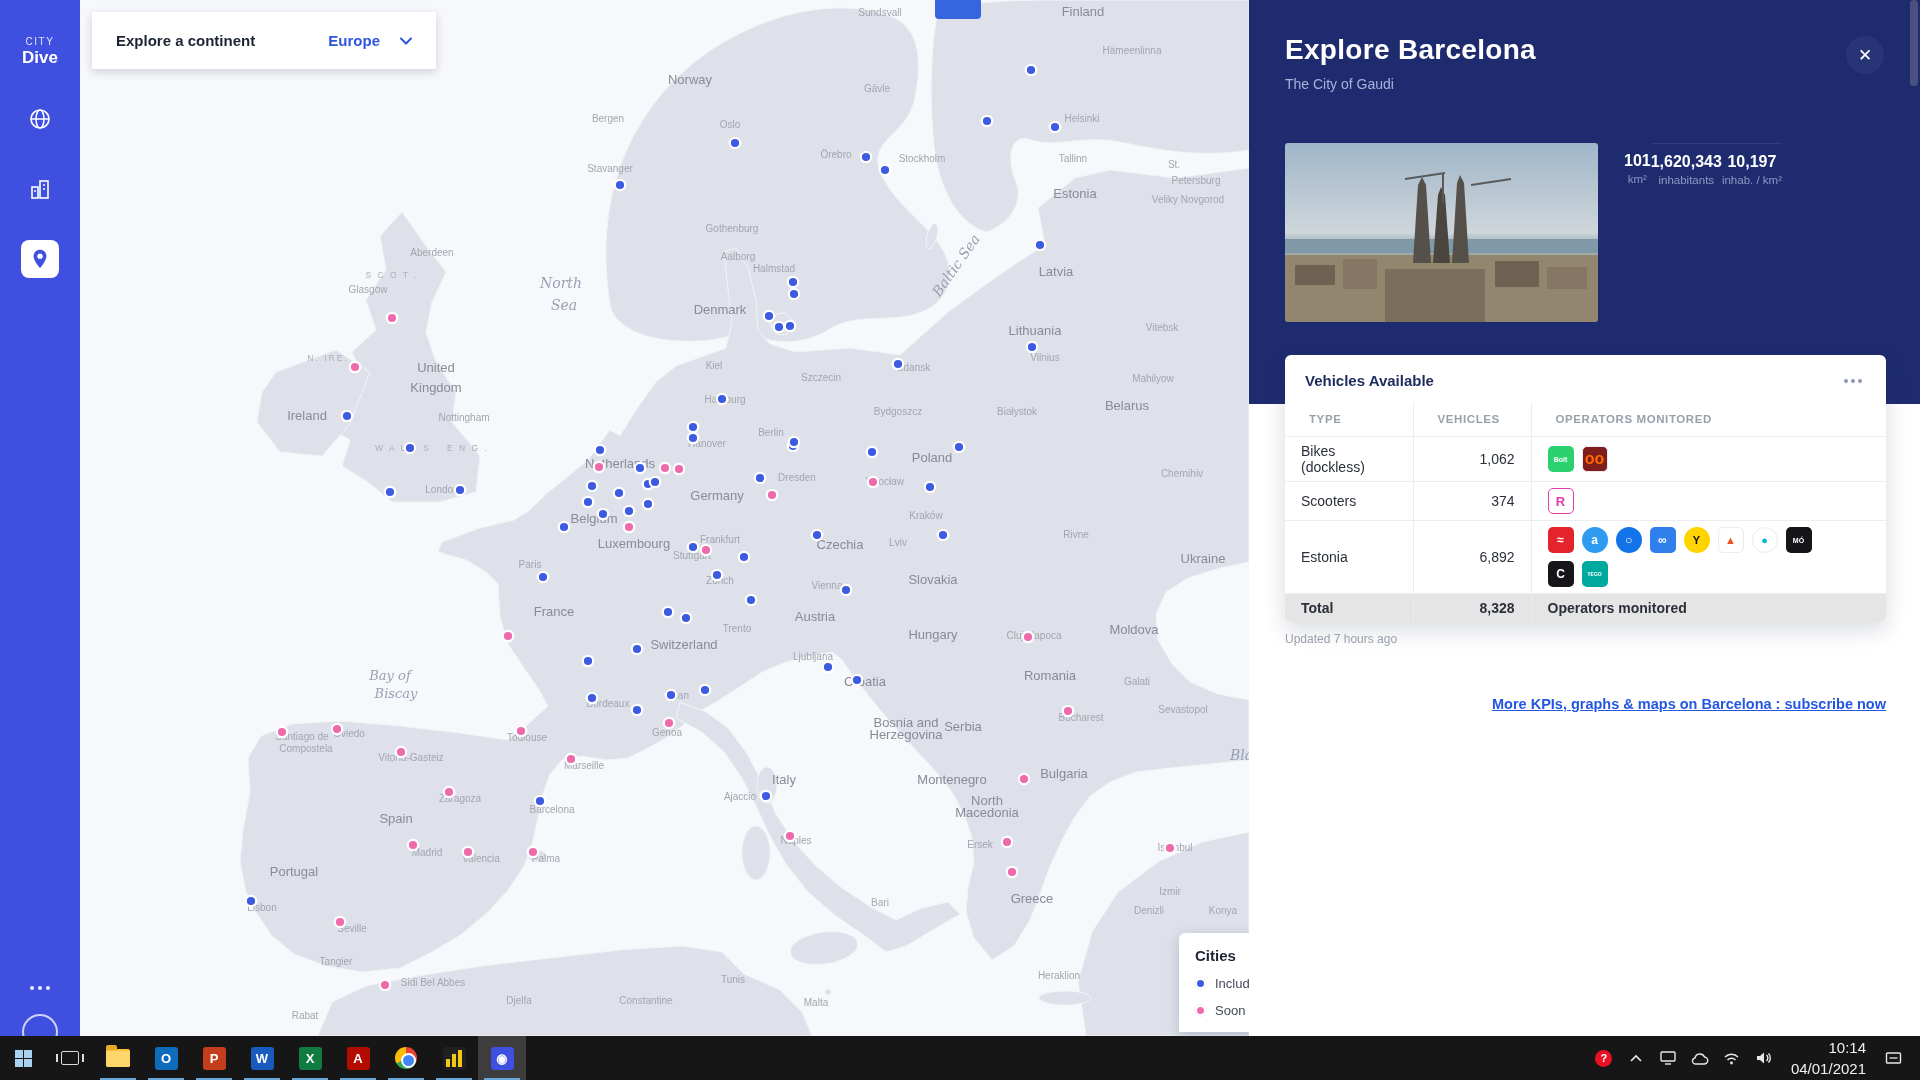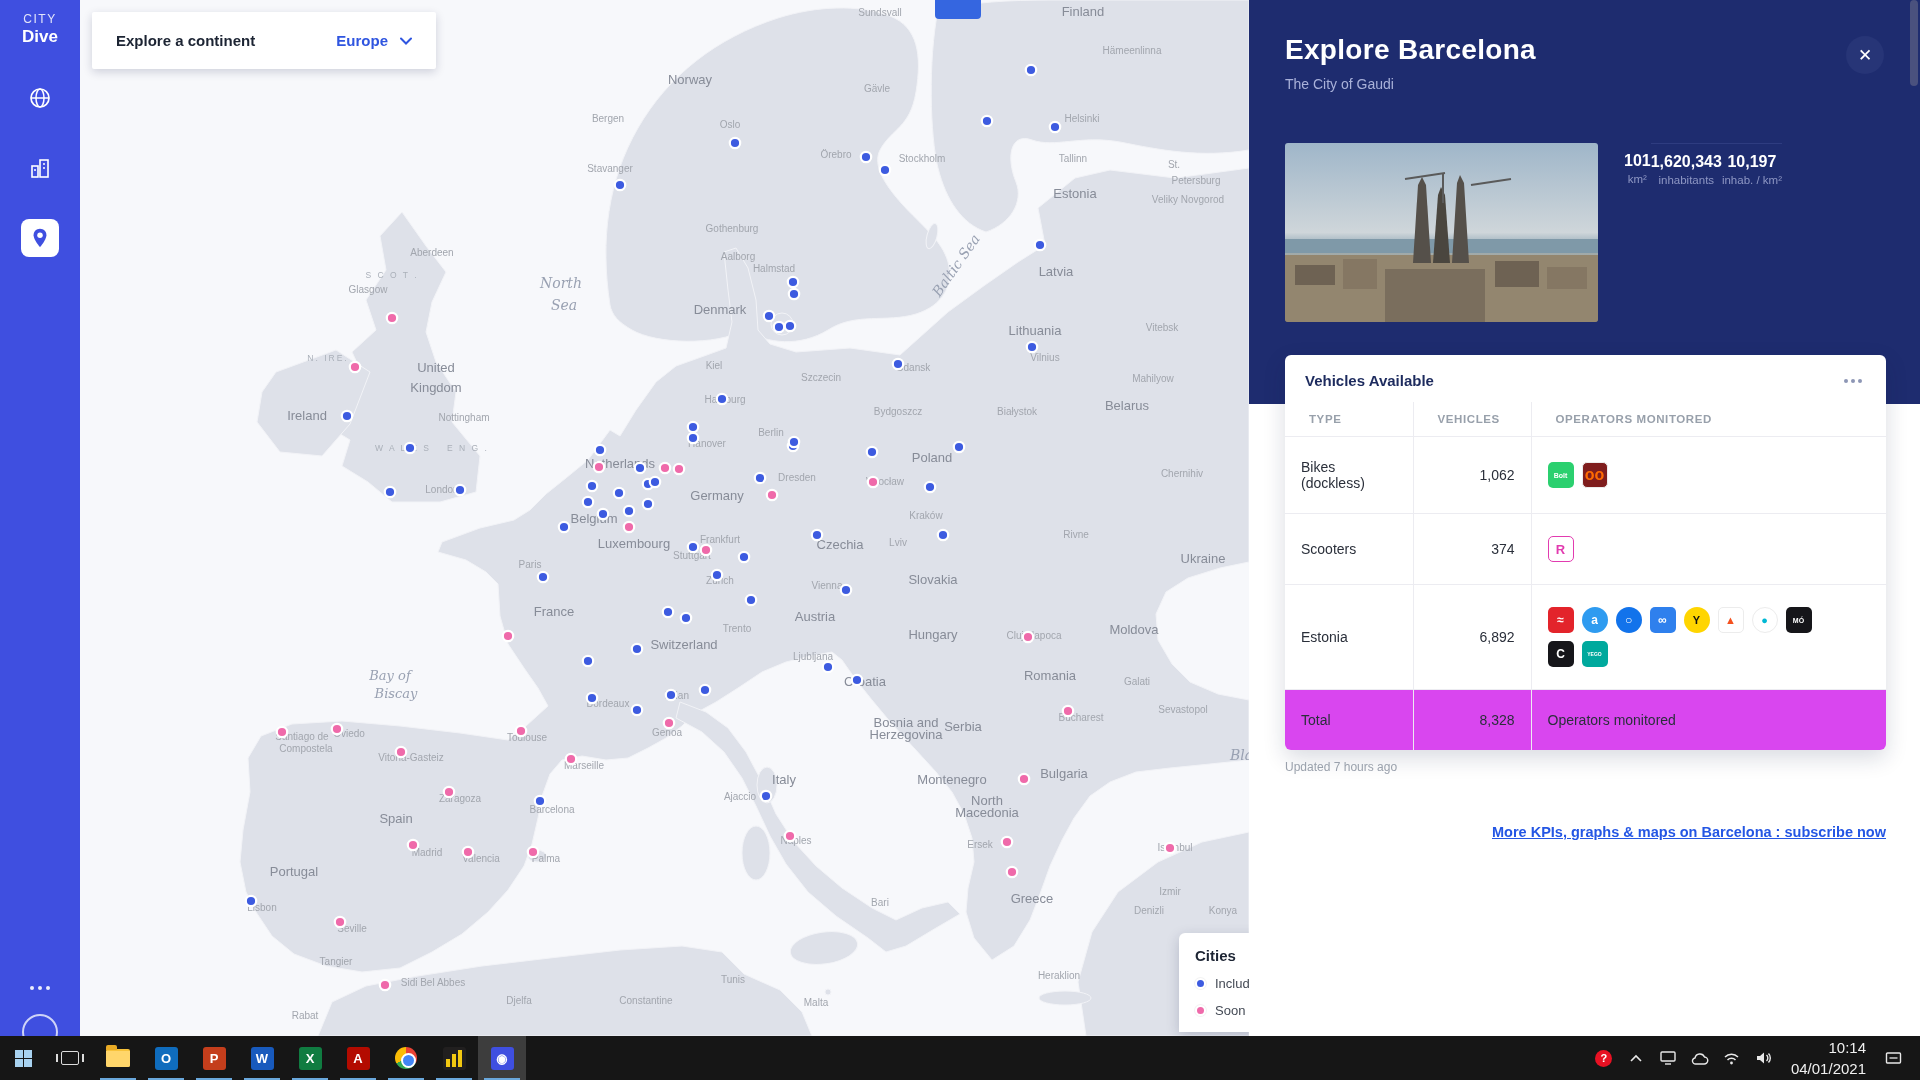--- a/index.html
+++ b/index.html
@@ -2,21 +2,21 @@
 <html><head>
 <meta charset="utf-8">
 <style>
   * { margin:0; padding:0; box-sizing:border-box; }
   html,body { width:1920px; height:1080px; overflow:hidden; font-family:"Liberation Sans",sans-serif; }
   .screen { position:relative; width:1920px; height:1080px; background:#f7f8fb; overflow:hidden; }
 
   
   .sidebar { position:absolute; left:0; top:0; width:80px; height:1036px; background:#3f4fe0; z-index:25; display:flex; flex-direction:column; align-items:center; }
   .logo { margin-top:12px; text-align:center; color:#fff; }
-  .logo .small { font-size:12px; letter-spacing:1.5px; opacity:.85; }
+  .logo .small { font-size:10px; letter-spacing:1.5px; opacity:.85;margin-top:24px; }
   .logo .big { font-size:17px; font-weight:bold; margin-top:1px; }
   .side-icon { width:38px; height:38px; display:flex; align-items:center; justify-content:center; margin-top:32px; border-radius:8px; cursor:pointer; }
   .side-icon svg { display:block; }
   .side-icon.active { background:#fff; }
   .side-dots { margin-top:auto; margin-bottom:24px; display:flex; gap:4px; }
   .side-dots i { width:4px; height:4px; border-radius:50%; background:#fff; opacity:.9; }
   .side-avatar { width:36px; height:36px; border-radius:50%; border:2px solid rgba(255,255,255,.75); margin-bottom:-14px; }
 
   
   .map-wrap { position:absolute; left:80px; top:0; width:1169px; height:1036px; z-index:1; }
@@ -25,21 +25,21 @@
   .country { fill:#878c98; font-size:13px; text-anchor:middle; font-family:"Liberation Sans",sans-serif; }
   .city { fill:#a2a6ae; font-size:10px; text-anchor:middle; font-family:"Liberation Sans",sans-serif; }
   .sea-label { fill:#99a1b2; font-style:italic; font-family:"DejaVu Serif",serif; text-anchor:middle; }
   .region { fill:#aab0b9; font-size:8.5px; letter-spacing:2px; text-anchor:middle; }
   .dot { stroke:#fff; stroke-width:2.2; cursor:pointer; }
   .dot-blue { fill:#3d5be0; }
   .dot-pink { fill:#ef6aaa; }
 
   .continent-card { position:absolute; left:92px; top:12px; width:344px; height:57px; background:#fff; border-radius:2px; box-shadow:0 3px 10px rgba(20,30,70,.18); display:flex; align-items:center; justify-content:space-between; padding:0 24px; z-index:6; }
   .continent-card .lbl { font-size:15px; font-weight:bold; color:#1c2433; }
-  .continent-card .sel { display:flex; align-items:center; gap:12px; cursor:pointer; }
+  .continent-card .sel { display:flex; align-items:center; gap:20px; cursor:pointer; }
   .continent-card .sel span { color:#2f55e0; font-size:15px; font-weight:bold; }
   .map-top-btn { position:absolute; left:935px; top:0; width:46px; height:19px; background:#3566e0; border-radius:0 0 4px 4px; z-index:6; cursor:pointer; }
 
   
   .legend { position:absolute; left:1179px; top:933px; width:190px; background:#fff; border-radius:6px 0 0 0; box-shadow:0 4px 14px rgba(20,30,70,.2); padding:14px 16px; z-index:10; }
   .legend .t { font-size:15px; font-weight:bold; color:#1c2433; }
   .legend .row { display:flex; align-items:center; gap:9px; margin-top:12px; }
   .legend .d { width:11px; height:11px; border-radius:50%; border:2px solid #fff; box-shadow:0 0 0 1px rgba(0,0,0,.05); }
   .legend .d.blue { background:#3d5be0; }
   .legend .d.pink { background:#ef6aaa; }
@@ -61,26 +61,26 @@
   .stat .c { color:#8e97c4; font-size:11.5px; margin-top:3px; }
 
   .panel-body { position:absolute; left:36px; top:355px; width:601px; }
   .v-card { background:#fff; border-radius:6px; box-shadow:0 8px 22px rgba(20,30,70,.16); overflow:hidden; }
   .v-card-head { display:flex; align-items:center; justify-content:space-between; padding:17px 20px 13px 20px; }
   .v-card-head .t { font-size:15px; font-weight:bold; color:#1d2b5e; }
   .menu-dots { display:flex; gap:3px; cursor:pointer; padding:4px; }
   .menu-dots i { width:4px; height:4px; border-radius:50%; background:#8d96b5; }
   table.v-table { width:100%; border-collapse:collapse; }
   .v-table th { font-size:11.5px; color:#98a0ab; font-weight:600; letter-spacing:.6px; text-align:left; padding:11px 24px; border-bottom:1px solid #ececf1; }
-  .v-table td { font-size:14px; color:#2a2f3a; padding:22px 16px; border-bottom:1px solid #ececf1; vertical-align:middle; }
+  .v-table td { font-size:14px; color:#2a2f3a; padding:6px 16px; border-bottom:1px solid #ececf1; vertical-align:middle; }
   .v-table .c2 { border-left:1px solid #ececf1; width:118px; }
   .v-table .c3 { border-left:1px solid #ececf1; }
   .v-table th.c1 { width:128px; }
   .v-table td.num { text-align:right; }
-  .v-table tr.total td { background:#d946ef; font-weight:normal; border-bottom:none; }
+  .v-table tr.total td { background:#e5e5e5; font-weight:bold; border-bottom:none; }
   .ops { display:flex; flex-wrap:wrap; gap:8px; max-width:290px; }
   .op-tile { width:26px; height:26px; border-radius:5px; display:inline-flex; align-items:center; justify-content:center; font-weight:bold; flex:none; }
   .op-tile.round { border-radius:50%; }
   .updated { margin-top:10px; font-size:12px; color:#9aa1ac; }
   .kpi-link { display:block; margin-top:50px; text-align:right; color:#2456e4; font-size:14.5px; font-weight:bold; text-decoration:underline; cursor:pointer; }
 
   
   .taskbar { position:absolute; left:0; bottom:0; width:1920px; height:44px; background:#161616; z-index:40; display:flex; align-items:stretch; }
   .tb-btn { width:48px; display:flex; align-items:center; justify-content:center; position:relative; cursor:pointer; }
   .tb-btn.start { width:46px; }

